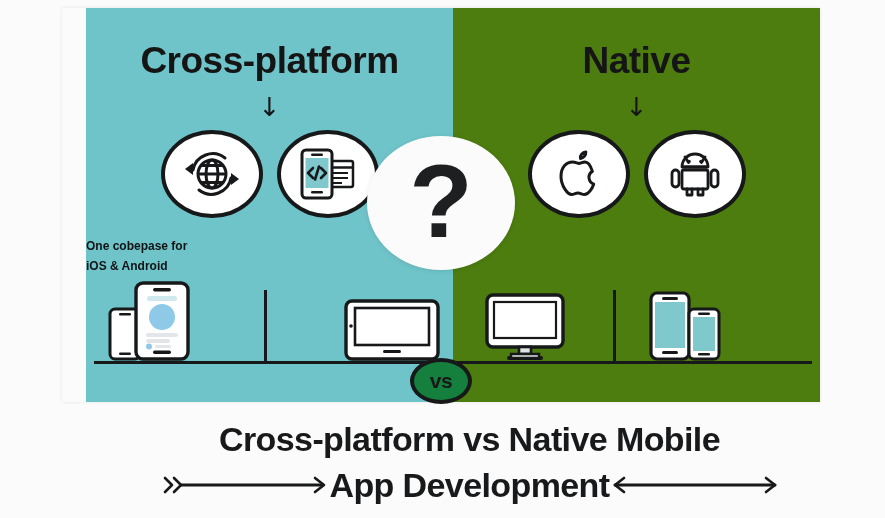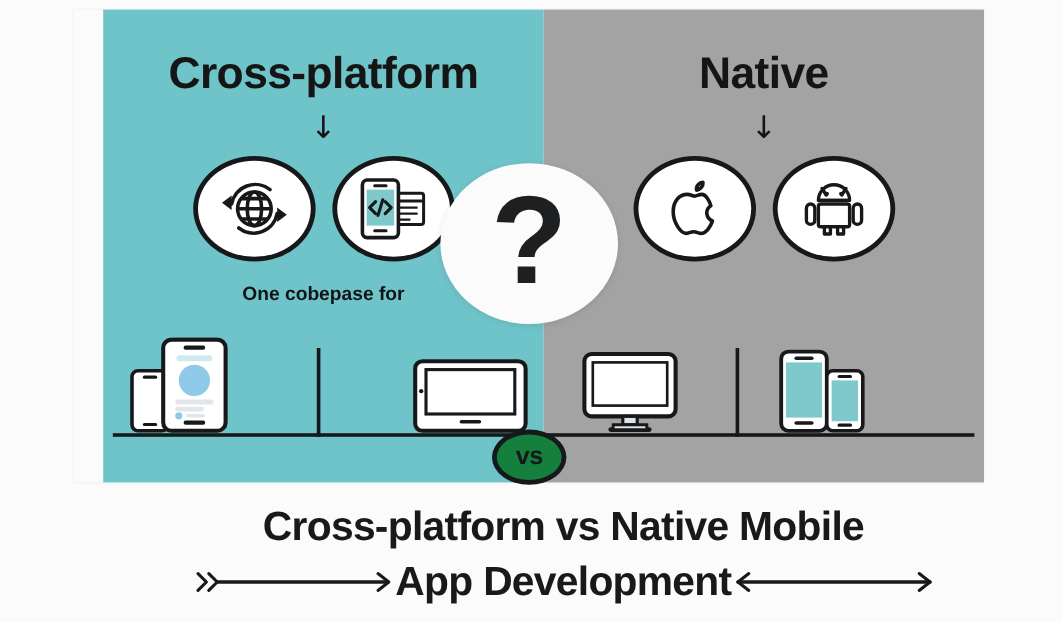--- a/index.html
+++ b/index.html
@@ -32,21 +32,21 @@
     display: flex;
     box-shadow: 0 0 3px rgba(0,0,0,0.10);
   }
   .half {
     position: relative;
     width: 50%;
     height: 100%;
     overflow: visible;
   }
   .half-left  { background: #6fc4c9; margin-left: 24px; }
-  .half-right { background: #a3a3a3; }
+  .half-right { background: #4d7c0f; }
 
   
   .col-title {
     position: absolute;
     top: 32px;
     left: 0;
     width: 100%;
     text-align: center;
     font-size: 37px;
     font-weight: bold;
@@ -88,22 +88,21 @@
     box-sizing: border-box;
   }
   .icon-bubble svg { display: block; }
 
   
   .caption {
     position: absolute;
     top: 228px;
     left: 0;
     width: 100%;
-    text-align: center;
-    font-size: 16px;
+    font-size: 12px;
     font-weight: bold;
     line-height: 20px;
     color: #111315;
   }
 
   
   .scene {
     position: absolute;
     bottom: 38px;
     left: 0;
@@ -259,20 +258,21 @@
               <polyline points="18,23 13,28 18,33"></polyline>
               <polyline points="26,23 31,28 26,33"></polyline>
               <line x1="24" y1="21.5" x2="20" y2="34.5"></line>
             </g>
           </svg>
         </div>
       </div>
 
       <div class="caption">
         <div>One cobepase for</div>
+        <div>iOS &amp; Android</div>
       </div>
 
       <div class="scene">
         <div class="ground"></div>
         <div class="divider" style="left:178px;"></div>
 
         <div class="dev" style="left:22px;">
           <svg width="34" height="54" viewBox="0 0 34 54">
             <rect x="2" y="2" width="30" height="50" rx="5" fill="#fff" stroke="#16181a" stroke-width="3"></rect>
             <rect x="11" y="6" width="12" height="2.6" rx="1.3" fill="#16181a"></rect>

